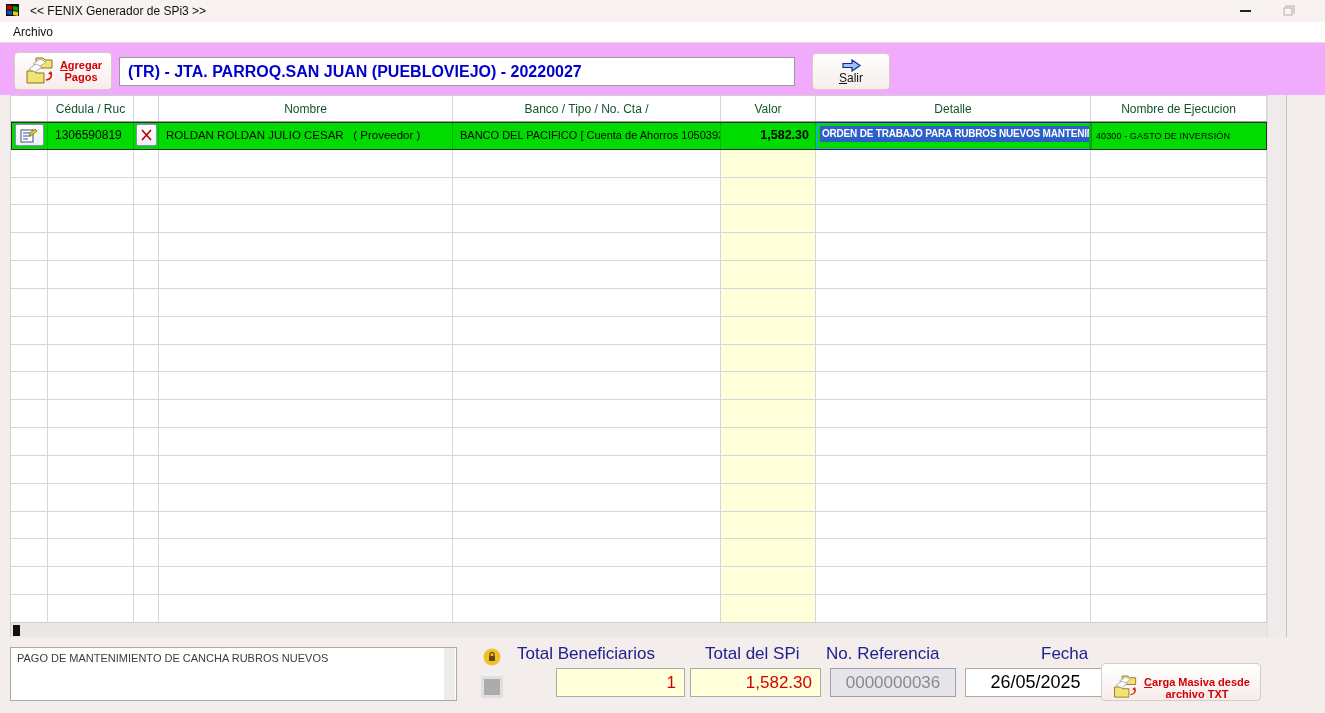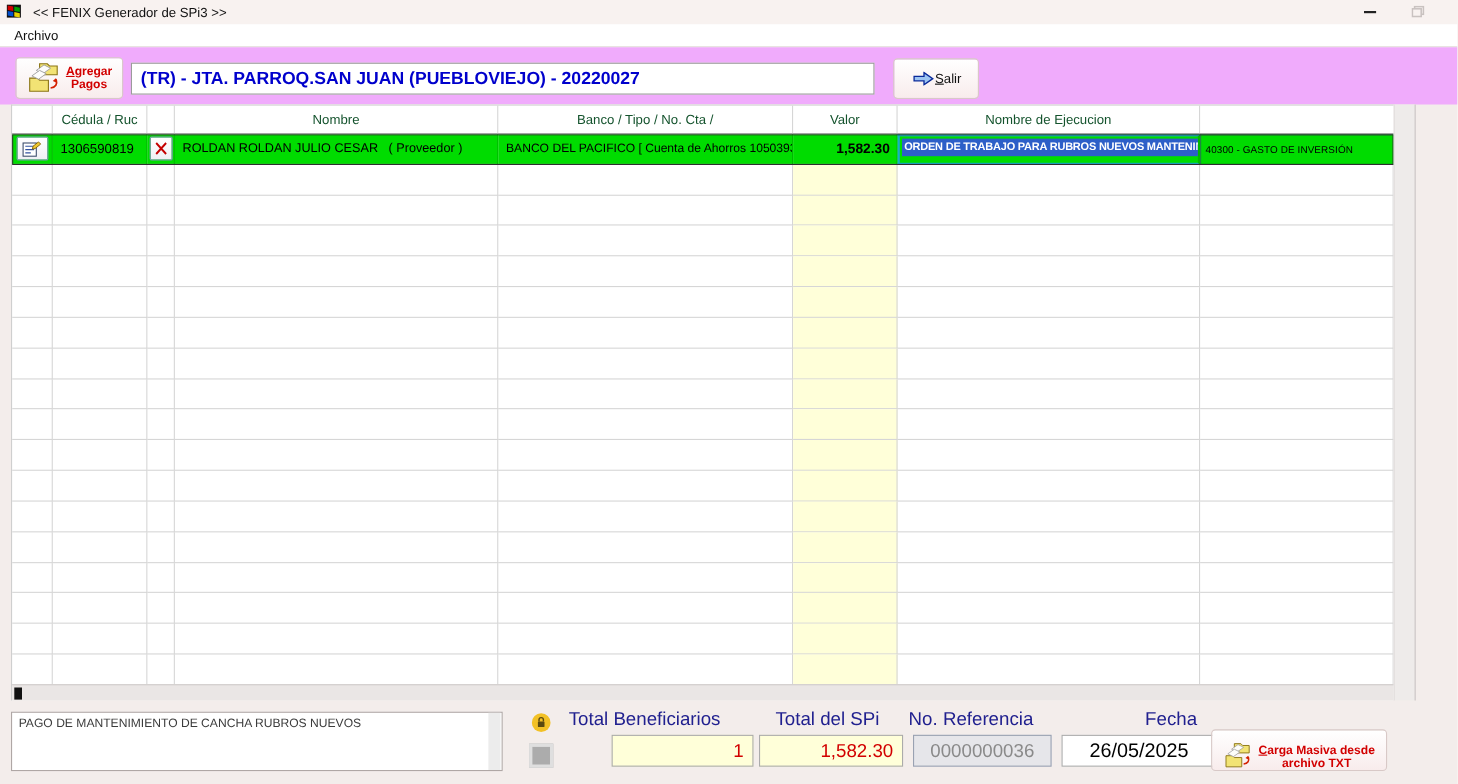--- a/index.html
+++ b/index.html
@@ -21,21 +21,21 @@
   .menubar .mitem { margin-left:9px; font-size:12px; color:#111; padding:2px 4px; }
 
   
   .toolbar { position:absolute; left:0; top:43px; width:1325px; height:52px; background:#f0abfc; }
   .btn { background:linear-gradient(#FFFFFF,#F8ECEC); border:1px solid #D8C9C7; border-radius:4px; display:flex; align-items:center; justify-content:center; cursor:default; }
   .btn-agregar { position:absolute; left:14px; top:9px; width:98px; height:38px; gap:4px; padding:0 4px; }
   .btn-red-label { color:#D20000; font-weight:bold; font-size:11px; line-height:12px; text-align:center; }
   .u { text-decoration:underline; }
   .entity-field { position:absolute; left:119px; top:57px; width:676px; height:29px; background:#FFFFFF; border:1px solid #9B9B9B; display:flex; align-items:center; padding-left:8px; font-size:16px; font-weight:bold; color:#0000CC; }
   .entity-field { top:14px; } 
-  .btn-salir { position:absolute; left:812px; top:10px; width:78px; height:37px; flex-direction:row; gap:0; }
+  .btn-salir { position:absolute; left:812px; top:10px; width:78px; height:37px; flex-direction:column; gap:0; }
   .btn-salir .slabel { font-size:12px; color:#111; line-height:13px; }
 
   
   .grid { position:absolute; left:10px; top:95px; width:1257px; height:542px; background:#FFFFFF; border-left:1px solid #CFCFCF; border-top:1px solid #CFCFCF; }
   .trow, .thead { display:grid; grid-template-columns:37px 86px 25px 294px 268px 95px 275px 1fr; }
   .thead { height:26px; border-bottom:1px solid #9A9A9A; }
   .thead .hcell { border-right:1px solid #D6D6D6; display:flex; align-items:center; justify-content:center; font-size:12px; color:#14532d; overflow:hidden; white-space:nowrap; }
   .rows { height:501px; display:flex; flex-direction:column; overflow:hidden; }
   .trow { flex:1 1 0; min-height:0; }
   .cell { border-right:1px solid #D6D6D6; border-bottom:1px solid #D6D6D6; overflow:hidden; display:flex; align-items:center; }
@@ -127,20 +127,21 @@
   </div>
 
   <div class="grid">
     <div class="thead">
       <div class="hcell"></div>
       <div class="hcell">Cédula / Ruc</div>
       <div class="hcell"></div>
       <div class="hcell">Nombre</div>
       <div class="hcell">Banco / Tipo / No. Cta /</div>
       <div class="hcell">Valor</div>
+      <div class="hcell">Detalle</div>
       <div class="hcell">Nombre de Ejecucion</div>
     </div>
     <div class="rows" id="rows">
       <div class="trow green">
         <div class="cell c-icon">
           <div class="rowbtn">
             <svg width="18" height="16" viewBox="0 0 18 16">
               <rect x="1" y="3" width="12" height="12" fill="#FFFFFF" stroke="#405070" stroke-width="1"></rect>
               <line x1="3" y1="6" x2="11" y2="6" stroke="#3050A0" stroke-width="1"></line>
               <line x1="3" y1="9" x2="11" y2="9" stroke="#3050A0" stroke-width="1"></line>

